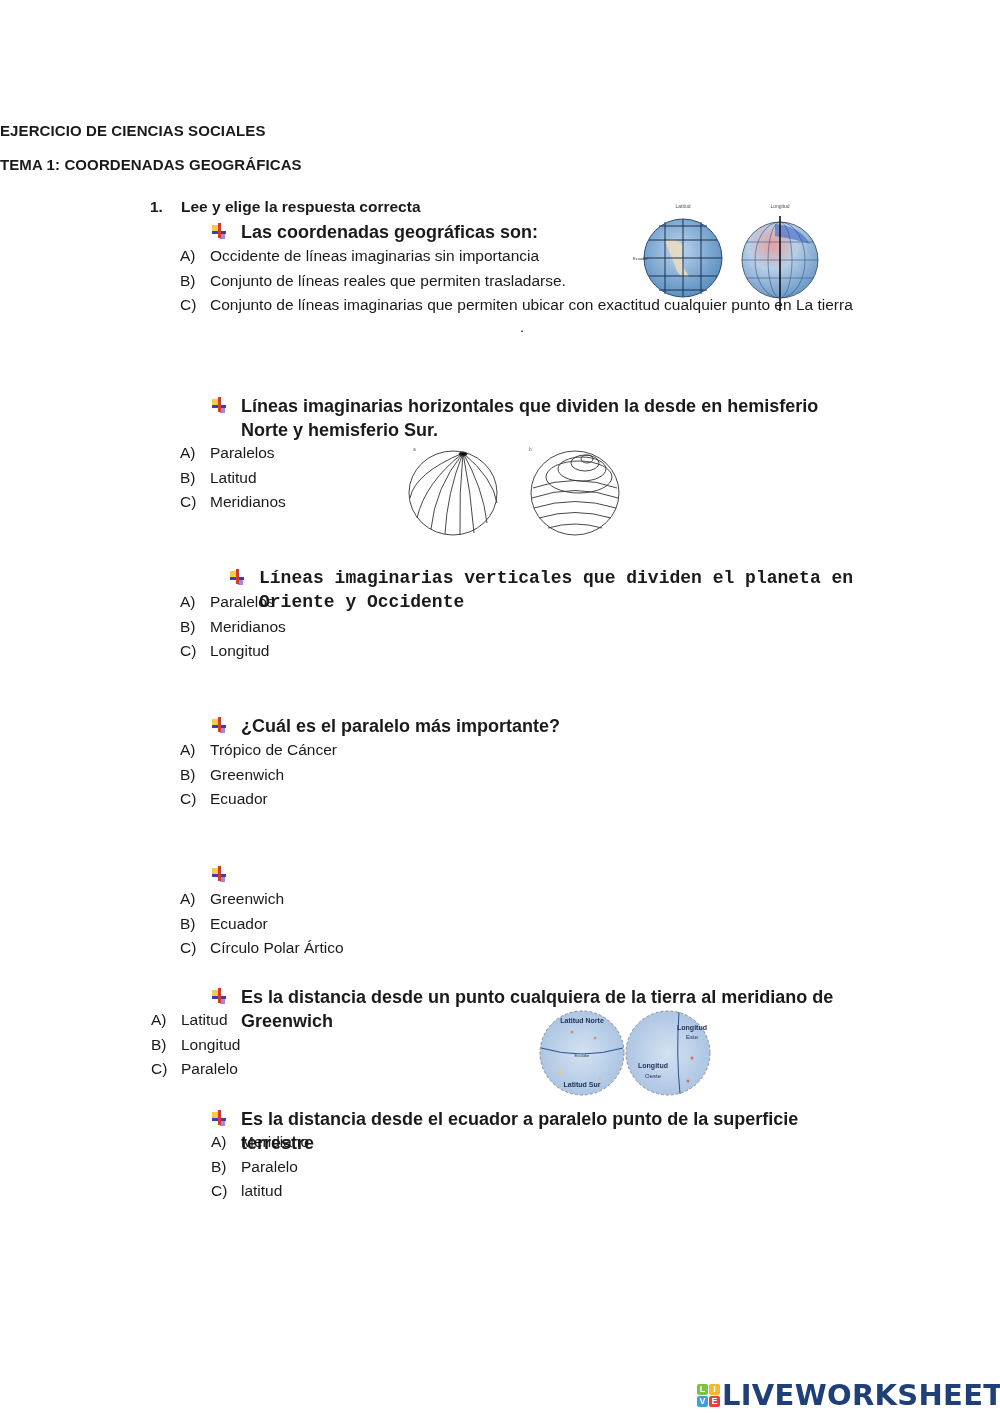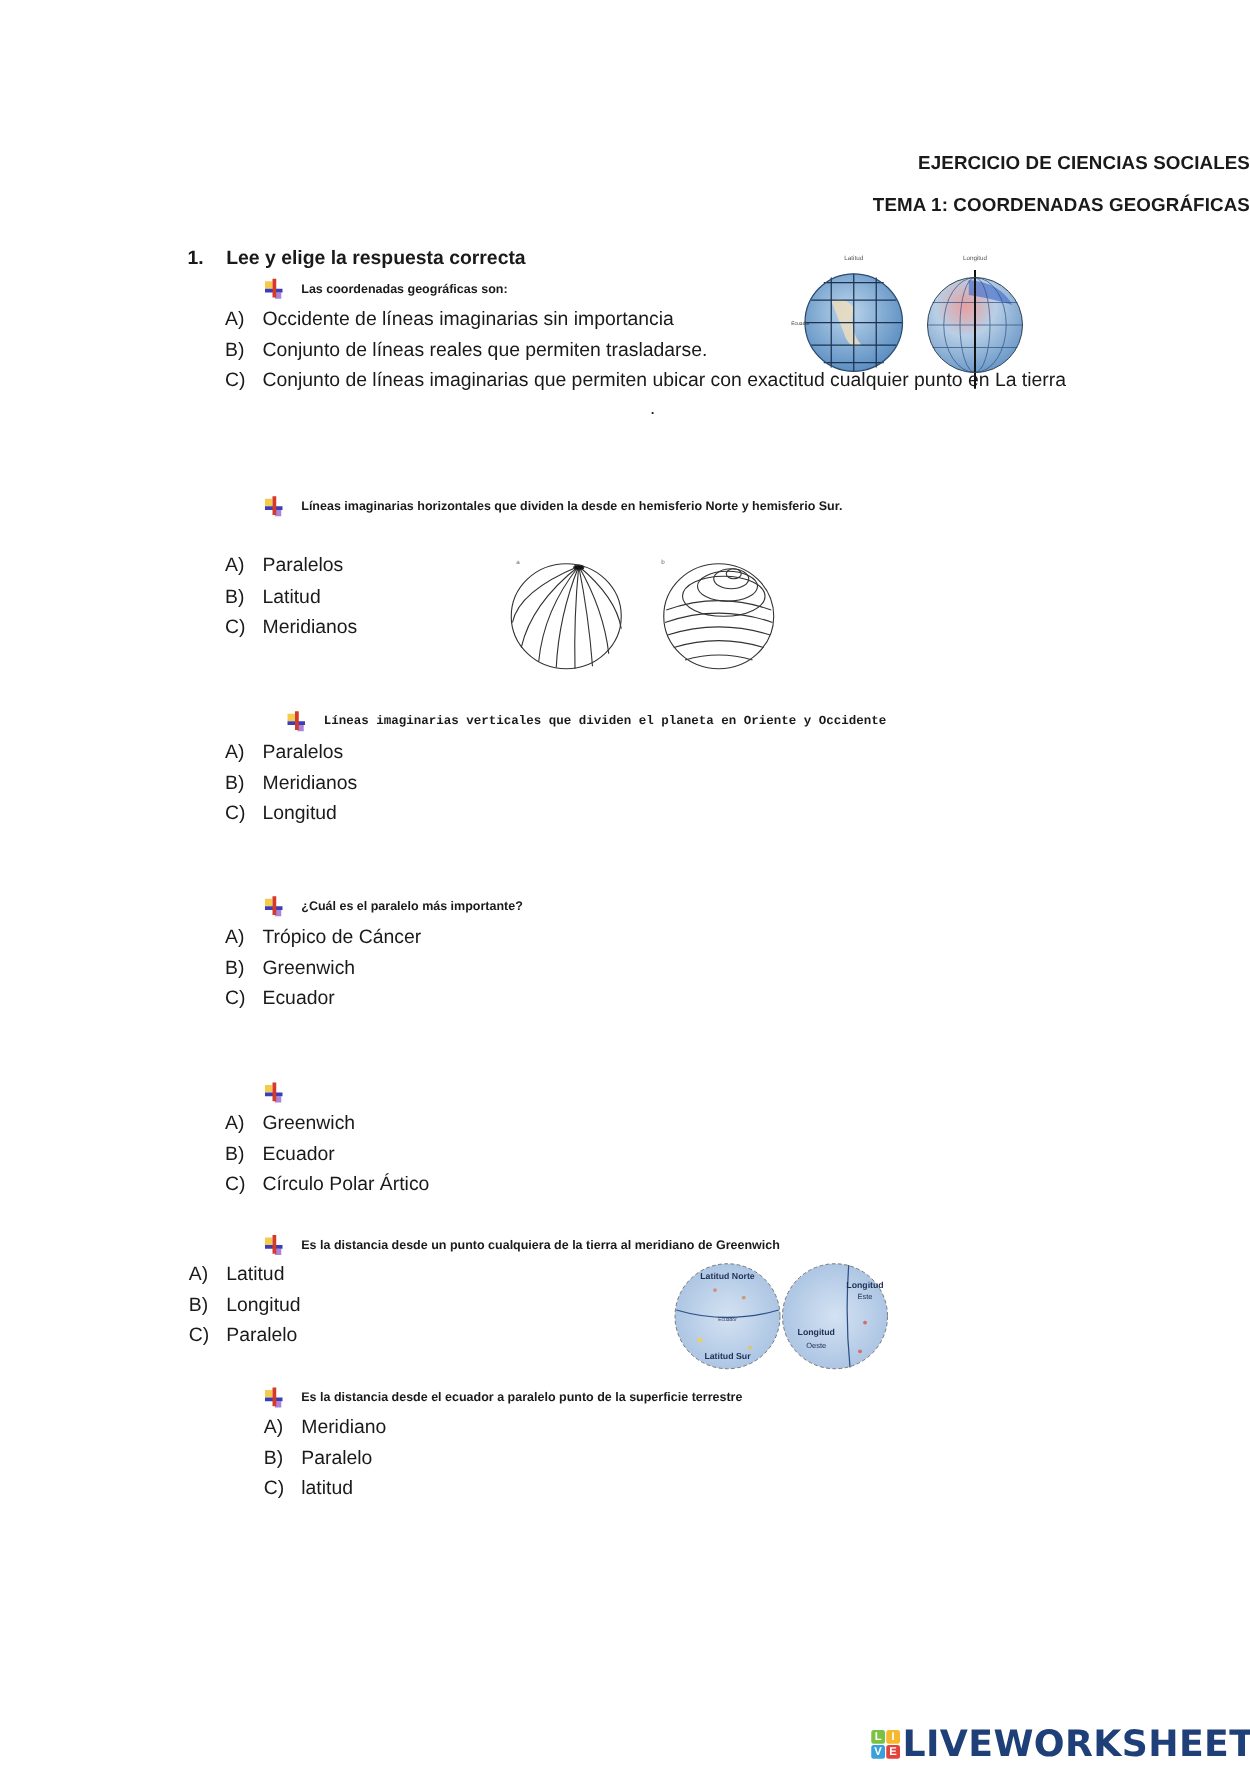--- a/index.html
+++ b/index.html
@@ -1,21 +1,21 @@
 <!DOCTYPE html>
 <html><head>
 <meta charset="utf-8">
 <style>
   html, body { margin: 0; padding: 0; background: #ffffff; }
   body { width: 1000px; height: 1413px; position: relative; overflow: hidden;
          font-family: "Liberation Sans", "DejaVu Sans", sans-serif; color: #1a1a1a; }
   .abs { position: absolute; }
-  .title { left: 0; width: 1000px; text-align: right; font-size: 15px; font-weight: bold; letter-spacing: 0.1px; }
+  .title { left: 0; width: 1000px; text-align: left; font-size: 15px; font-weight: bold; letter-spacing: 0.1px; }
   .q-num { font-size: 15.5px; font-weight: bold; }
-  .bullet-row { display: flex; align-items: flex-start; font-size: 10px; font-weight: bold; line-height: 24px; }
+  .bullet-row { display: flex; align-items: flex-start; font-size: 18px; font-weight: bold; line-height: 24px; }
   .bullet { width: 18px; height: 18px; margin-right: 13px; margin-top: 2px; flex: 0 0 auto; position: relative; }
   .bullet .h { position: absolute; left: 2px; top: 9px; width: 14px; height: 3px; background: #3a3fb8; }
   .bullet .v { position: absolute; left: 8px; top: 1px; width: 3px; height: 15px; background: #d43a2a; }
   .bullet .y { position: absolute; left: 2px; top: 3px; width: 6px; height: 6px; background: #f2c230; opacity: 0.85; }
   .bullet .p { position: absolute; left: 10px; top: 12px; width: 5px; height: 5px; background: #8a4fc8; opacity: 0.7; }
   .opt { display: flex; font-size: 15.5px; line-height: 24.5px; }
   .opt .lbl { width: 30px; flex: 0 0 auto; }
   .opt .txt { flex: 1; }
   .figure { position: absolute; }
   .logo { position: absolute; left: 697px; top: 1378px; display: flex; align-items: center; }

